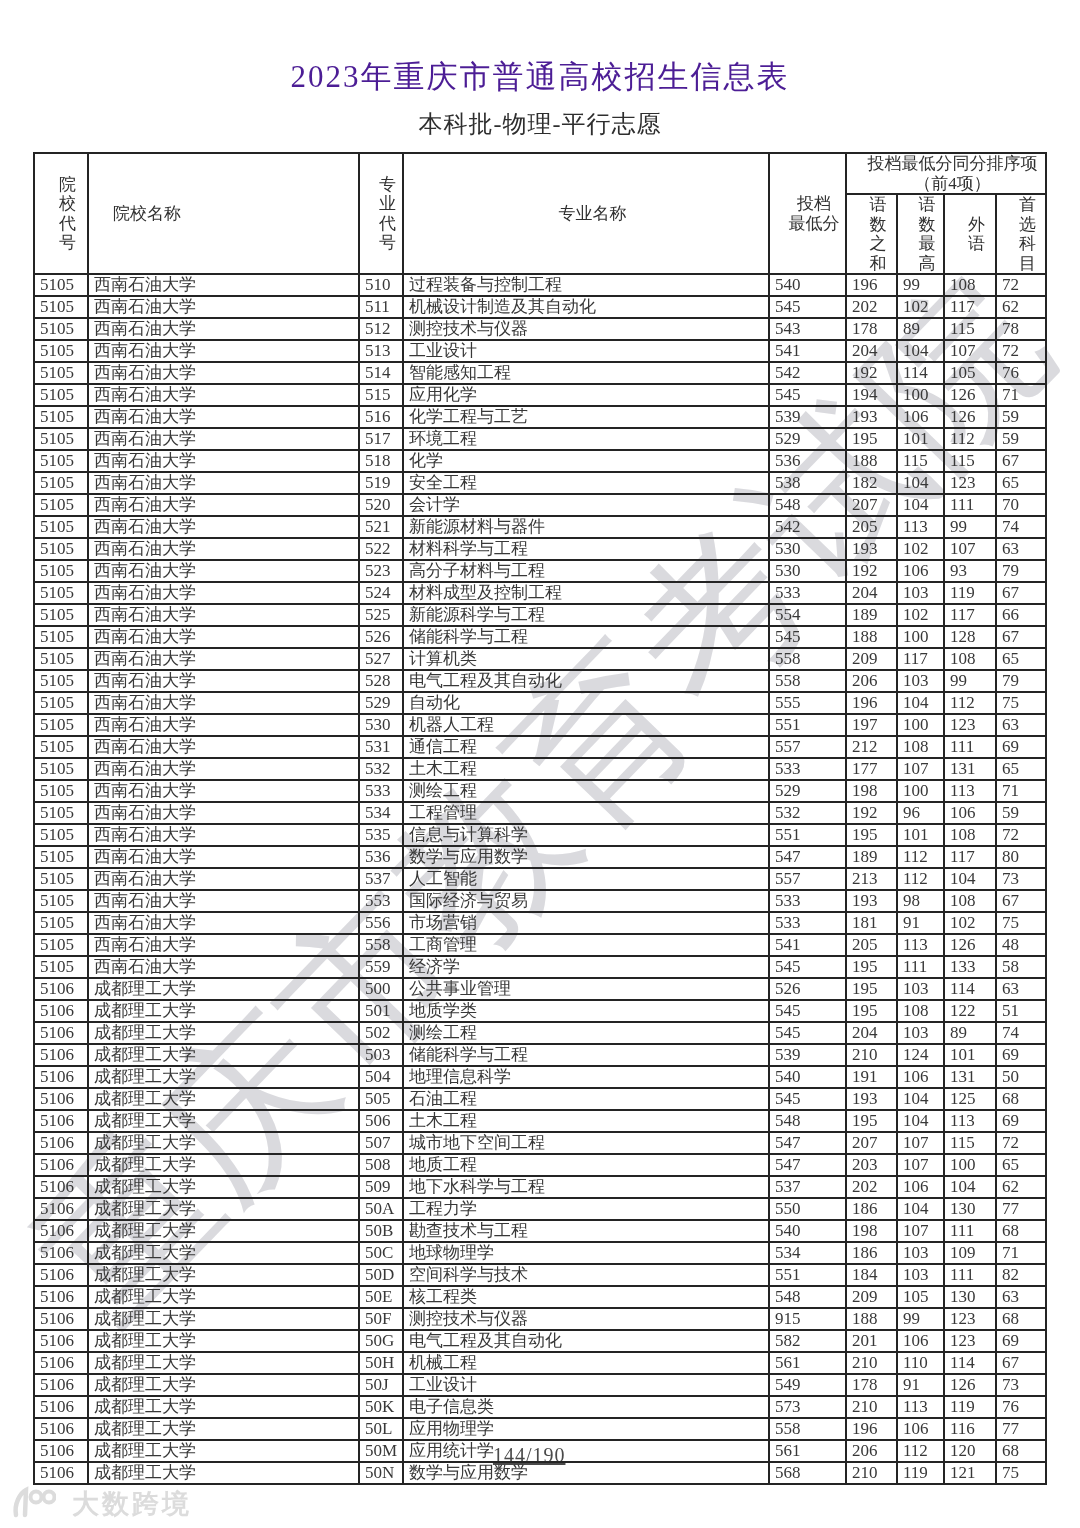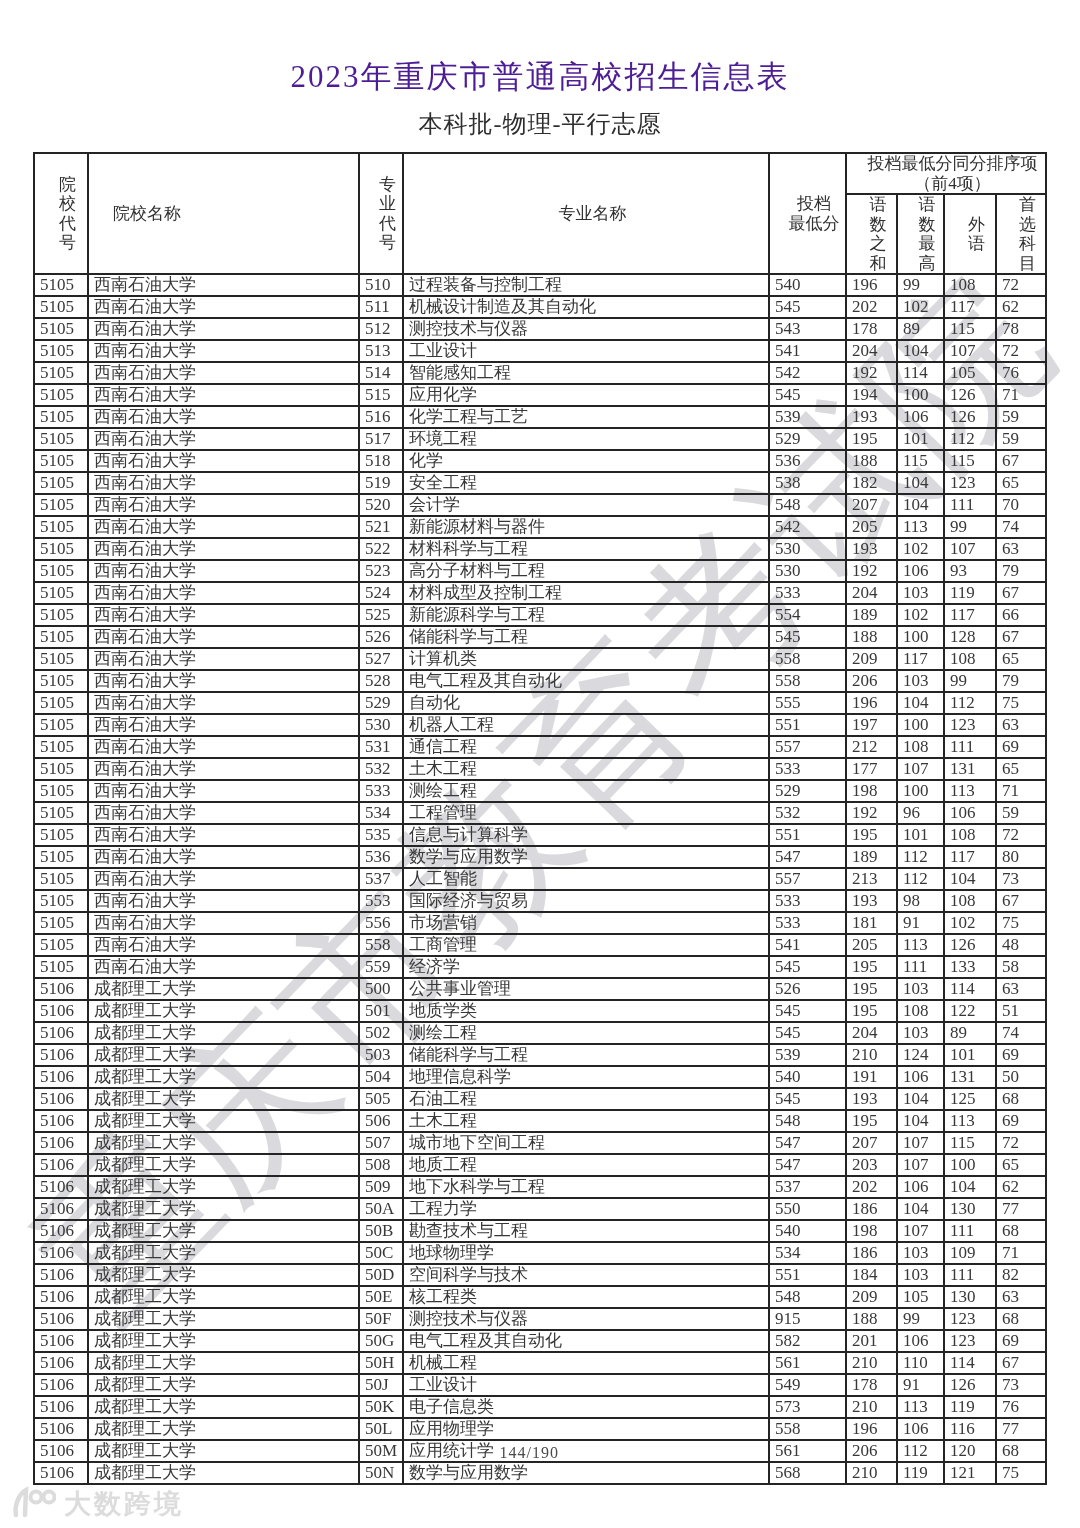--- a/index.html
+++ b/index.html
@@ -72,30 +72,31 @@
   table.grid tbody tr { height: 22px; }
   table.grid tbody td {
     text-align: left;
     vertical-align: middle;
     line-height: 20px;
   }
   .page-footer {
     position: absolute;
     top: 1444px; left: 0; width: 98%;
     text-align: center;
-    font-size: 16px;
+    font-size: 20px;
     color: #4a4a4a;
     letter-spacing: 1px;
+    text-decoration: underline;
   }
   .brand {
     position: absolute;
     left: 12px; top: 1486px;
     display: flex;
     align-items: center;
-    gap: 8px;
+    gap: 16px;
     color: #dcdcdc;
   }
   .brand-text {
     font-family: "Liberation Sans", "DejaVu Sans", sans-serif;
     font-size: 27px;
     font-weight: bold;
     letter-spacing: 3px;
     color: #dcdcdc;
   }
 </style>

